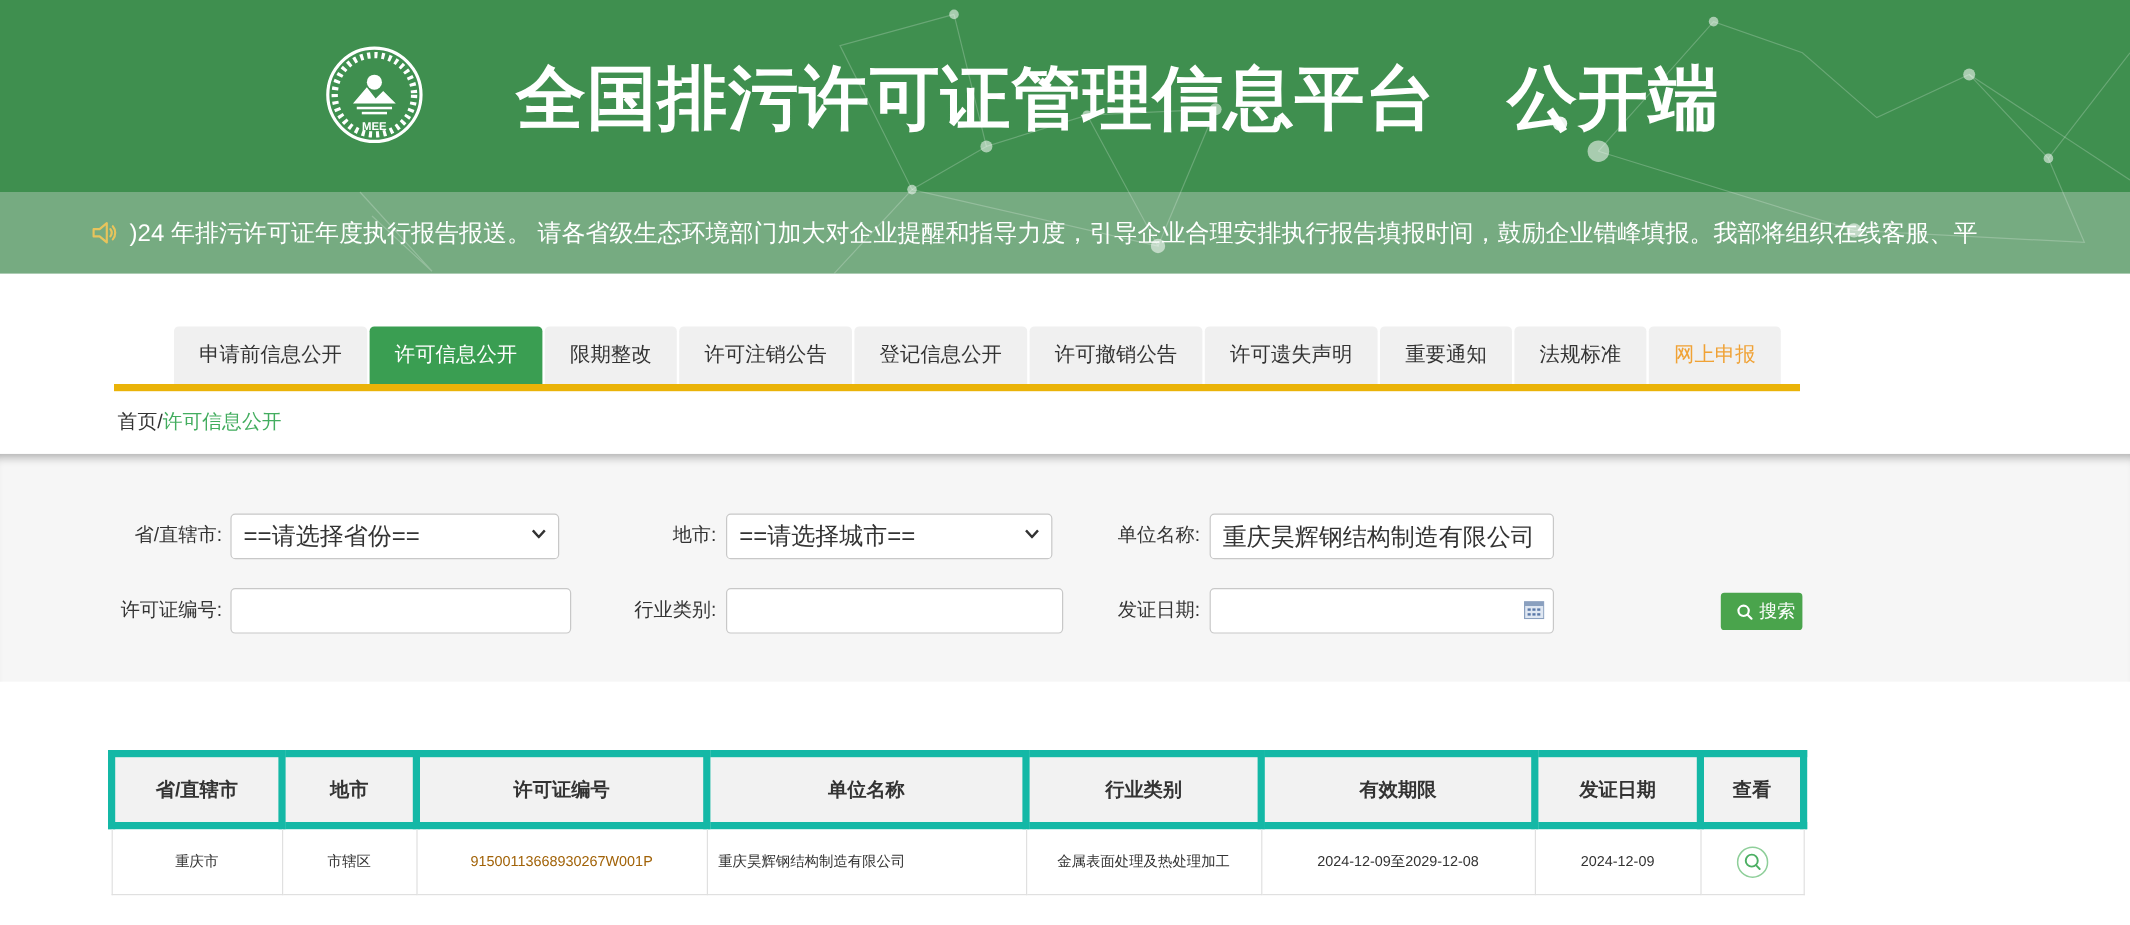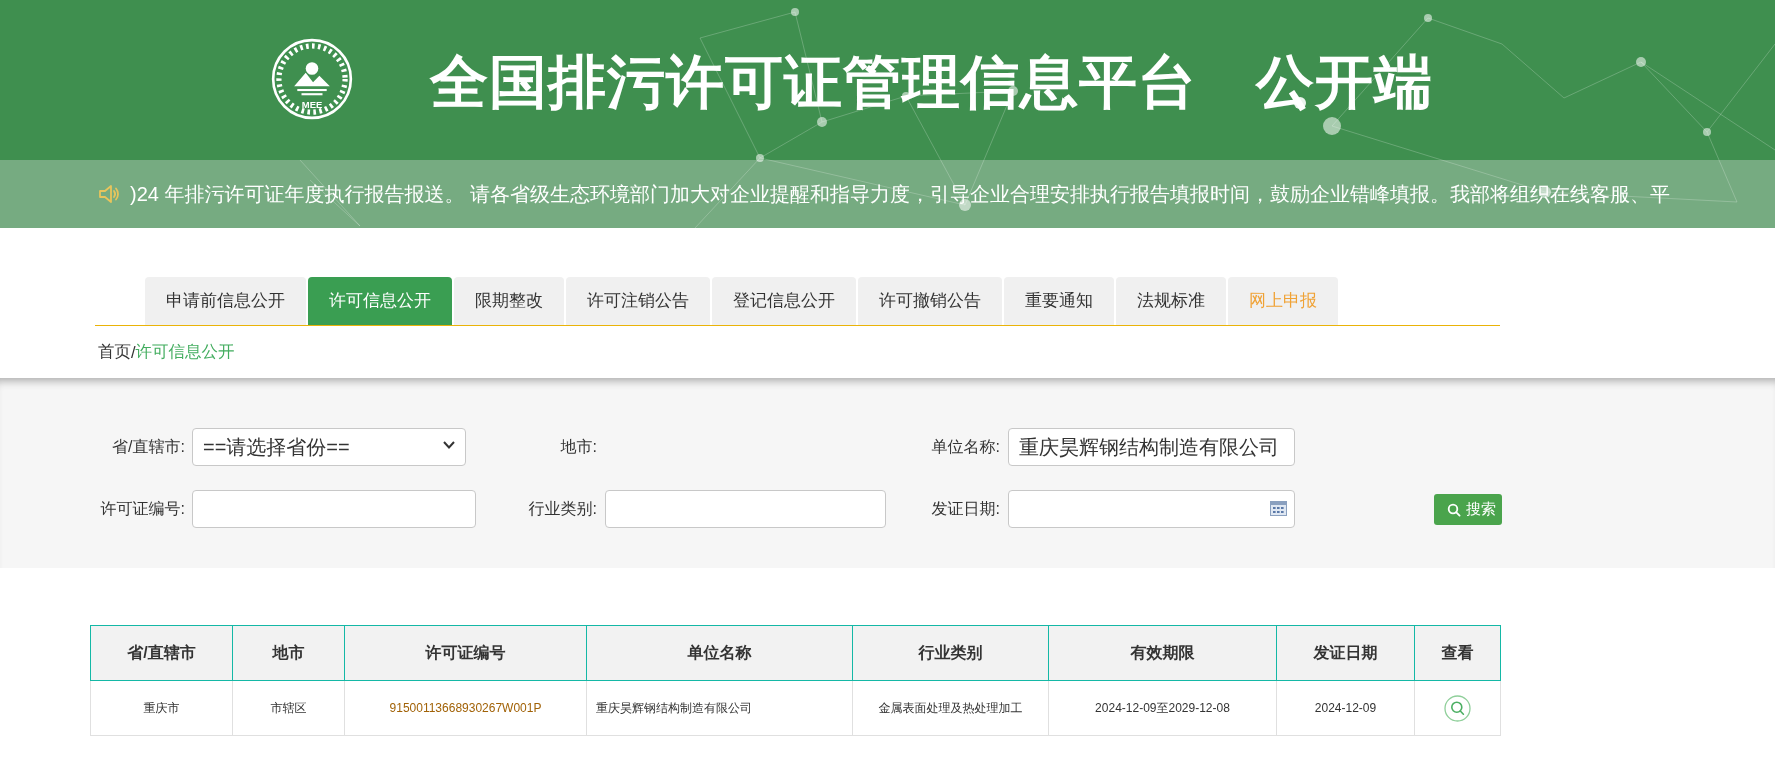--- a/index.html
+++ b/index.html
@@ -11,29 +11,29 @@
   .site-header{height:160px;background:#3f8f4f;position:relative;}
   .decor-svg{position:absolute;top:0;left:0;z-index:1;pointer-events:none;}
   .logo{position:absolute;left:270px;top:37px;width:84px;height:84px;z-index:2;}
   .page-title{
     position:absolute;left:386px;top:44px;z-index:2;
     font-size:58px;font-weight:700;color:#fff;letter-spacing:1px;white-space:nowrap;margin-left:44px;
   }
   
   .announcement-bar{
     height:68px;background:#76ab81;display:flex;align-items:center;
-    color:#fff;font-size:20px;padding-left:97px;box-sizing:border-box;
+    color:#fff;font-size:20px;padding-left:75px;box-sizing:border-box;
     white-space:nowrap;overflow:hidden;position:relative;
   }
   .speaker-icon{margin-right:9px;flex:none;display:flex;}
   
   .nav-section{background:#fff;padding-top:48px;}
   .tabs-row{
     margin-left:95px;width:1405px;box-sizing:border-box;height:50px;
-    display:flex;align-items:flex-end;border-bottom:1px solid #eab308;padding-left:50px;
+    display:flex;align-items:flex-end;border-bottom:6px solid #eab308;padding-left:50px;
   }
   .tab{
     height:48px;line-height:48px;padding:0 21px;background:#f0f0f0;margin-right:2px;
     font-size:17px;color:#333;border-radius:4px 4px 0 0;cursor:pointer;white-space:nowrap;
   }
   .tab.active{background:#3a9e52;color:#fff;}
   .tab.highlight{color:#f0a235;}
   
   .breadcrumb{height:52px;display:flex;align-items:center;margin-left:98px;font-size:16.5px;color:#333;}
   .breadcrumb .crumb-current{color:#43ad5f;}
@@ -66,21 +66,21 @@
   .cal-icon{position:absolute;right:8px;top:10px;cursor:pointer;display:flex;}
   .search-btn{
     position:absolute;left:1434px;top:116px;width:68px;height:31px;
     background:#4aa44c;border:none;border-radius:3px;color:#fff;font-size:15px;
     display:flex;align-items:center;justify-content:flex-end;gap:5px;cursor:pointer;font-family:inherit;
   }
   
   .results{margin:57px 0 0 90px;}
   .results-table{border-collapse:collapse;width:1410px;table-layout:fixed;}
   .results-table th{
-    background:#f2f2f2;border:1px solid #14b8a6;height:52px;
+    background:#f2f2f2;border:6px solid #14b8a6;height:52px;
     font-size:16px;font-weight:700;color:#333;text-align:center;
   }
   .results-table td{border:1px solid #e0e0e0;height:52px;font-size:12px;color:#333;text-align:center;background:#fff;}
   .results-table td.cell-left{text-align:left;padding-left:9px;}
   .permit-link{color:#a16207;cursor:pointer;text-align:center;}
   .view-btn{display:inline-flex;align-items:center;justify-content:center;cursor:pointer;vertical-align:middle;}
 </style>
 </head>
 <body>
 
@@ -136,20 +136,21 @@
 </div>
 
 <div class="nav-section">
   <div class="tabs-row">
     <div class="tab">申请前信息公开</div>
     <div class="tab active">许可信息公开</div>
     <div class="tab">限期整改</div>
     <div class="tab">许可注销公告</div>
     <div class="tab">登记信息公开</div>
     <div class="tab">许可撤销公告</div>
+    <div class="tab">许可遗失声明</div>
     <div class="tab">重要通知</div>
     <div class="tab">法规标准</div>
     <div class="tab highlight">网上申报</div>
   </div>
   <div class="breadcrumb">
     <span class="crumb-home">首页</span>
       <span>/</span>
       <span class="crumb-current">许可信息公开</span>
   </div>
 </div>
@@ -159,20 +160,28 @@
   <div class="ff" id="fld-province">
     <select><option>==请选择省份==</option></select>
     <span class="sel-chevron">
       <svg width="12" height="8" viewBox="0 0 12 8" fill="none" stroke="#333" stroke-width="2">
           <polyline points="1,1 6,6.5 11,1"></polyline>
         </svg>
     </span>
   </div>
 
   <div class="fl" id="lbl-city">地市:</div>
+  <div class="ff" id="fld-city">
+    <select><option>==请选择城市==</option></select>
+    <span class="sel-chevron">
+      <svg width="12" height="8" viewBox="0 0 12 8" fill="none" stroke="#333" stroke-width="2">
+          <polyline points="1,1 6,6.5 11,1"></polyline>
+        </svg>
+    </span>
+  </div>
 
   <div class="fl" id="lbl-company">单位名称:</div>
   <div class="ff" id="fld-company">
     <input type="text" value="重庆昊辉钢结构制造有限公司" style="">
   </div>
 
   <div class="fl" id="lbl-permit">许可证编号:</div>
   <div class="ff" id="fld-permit">
     <input type="text" value="" style="">
   </div>

